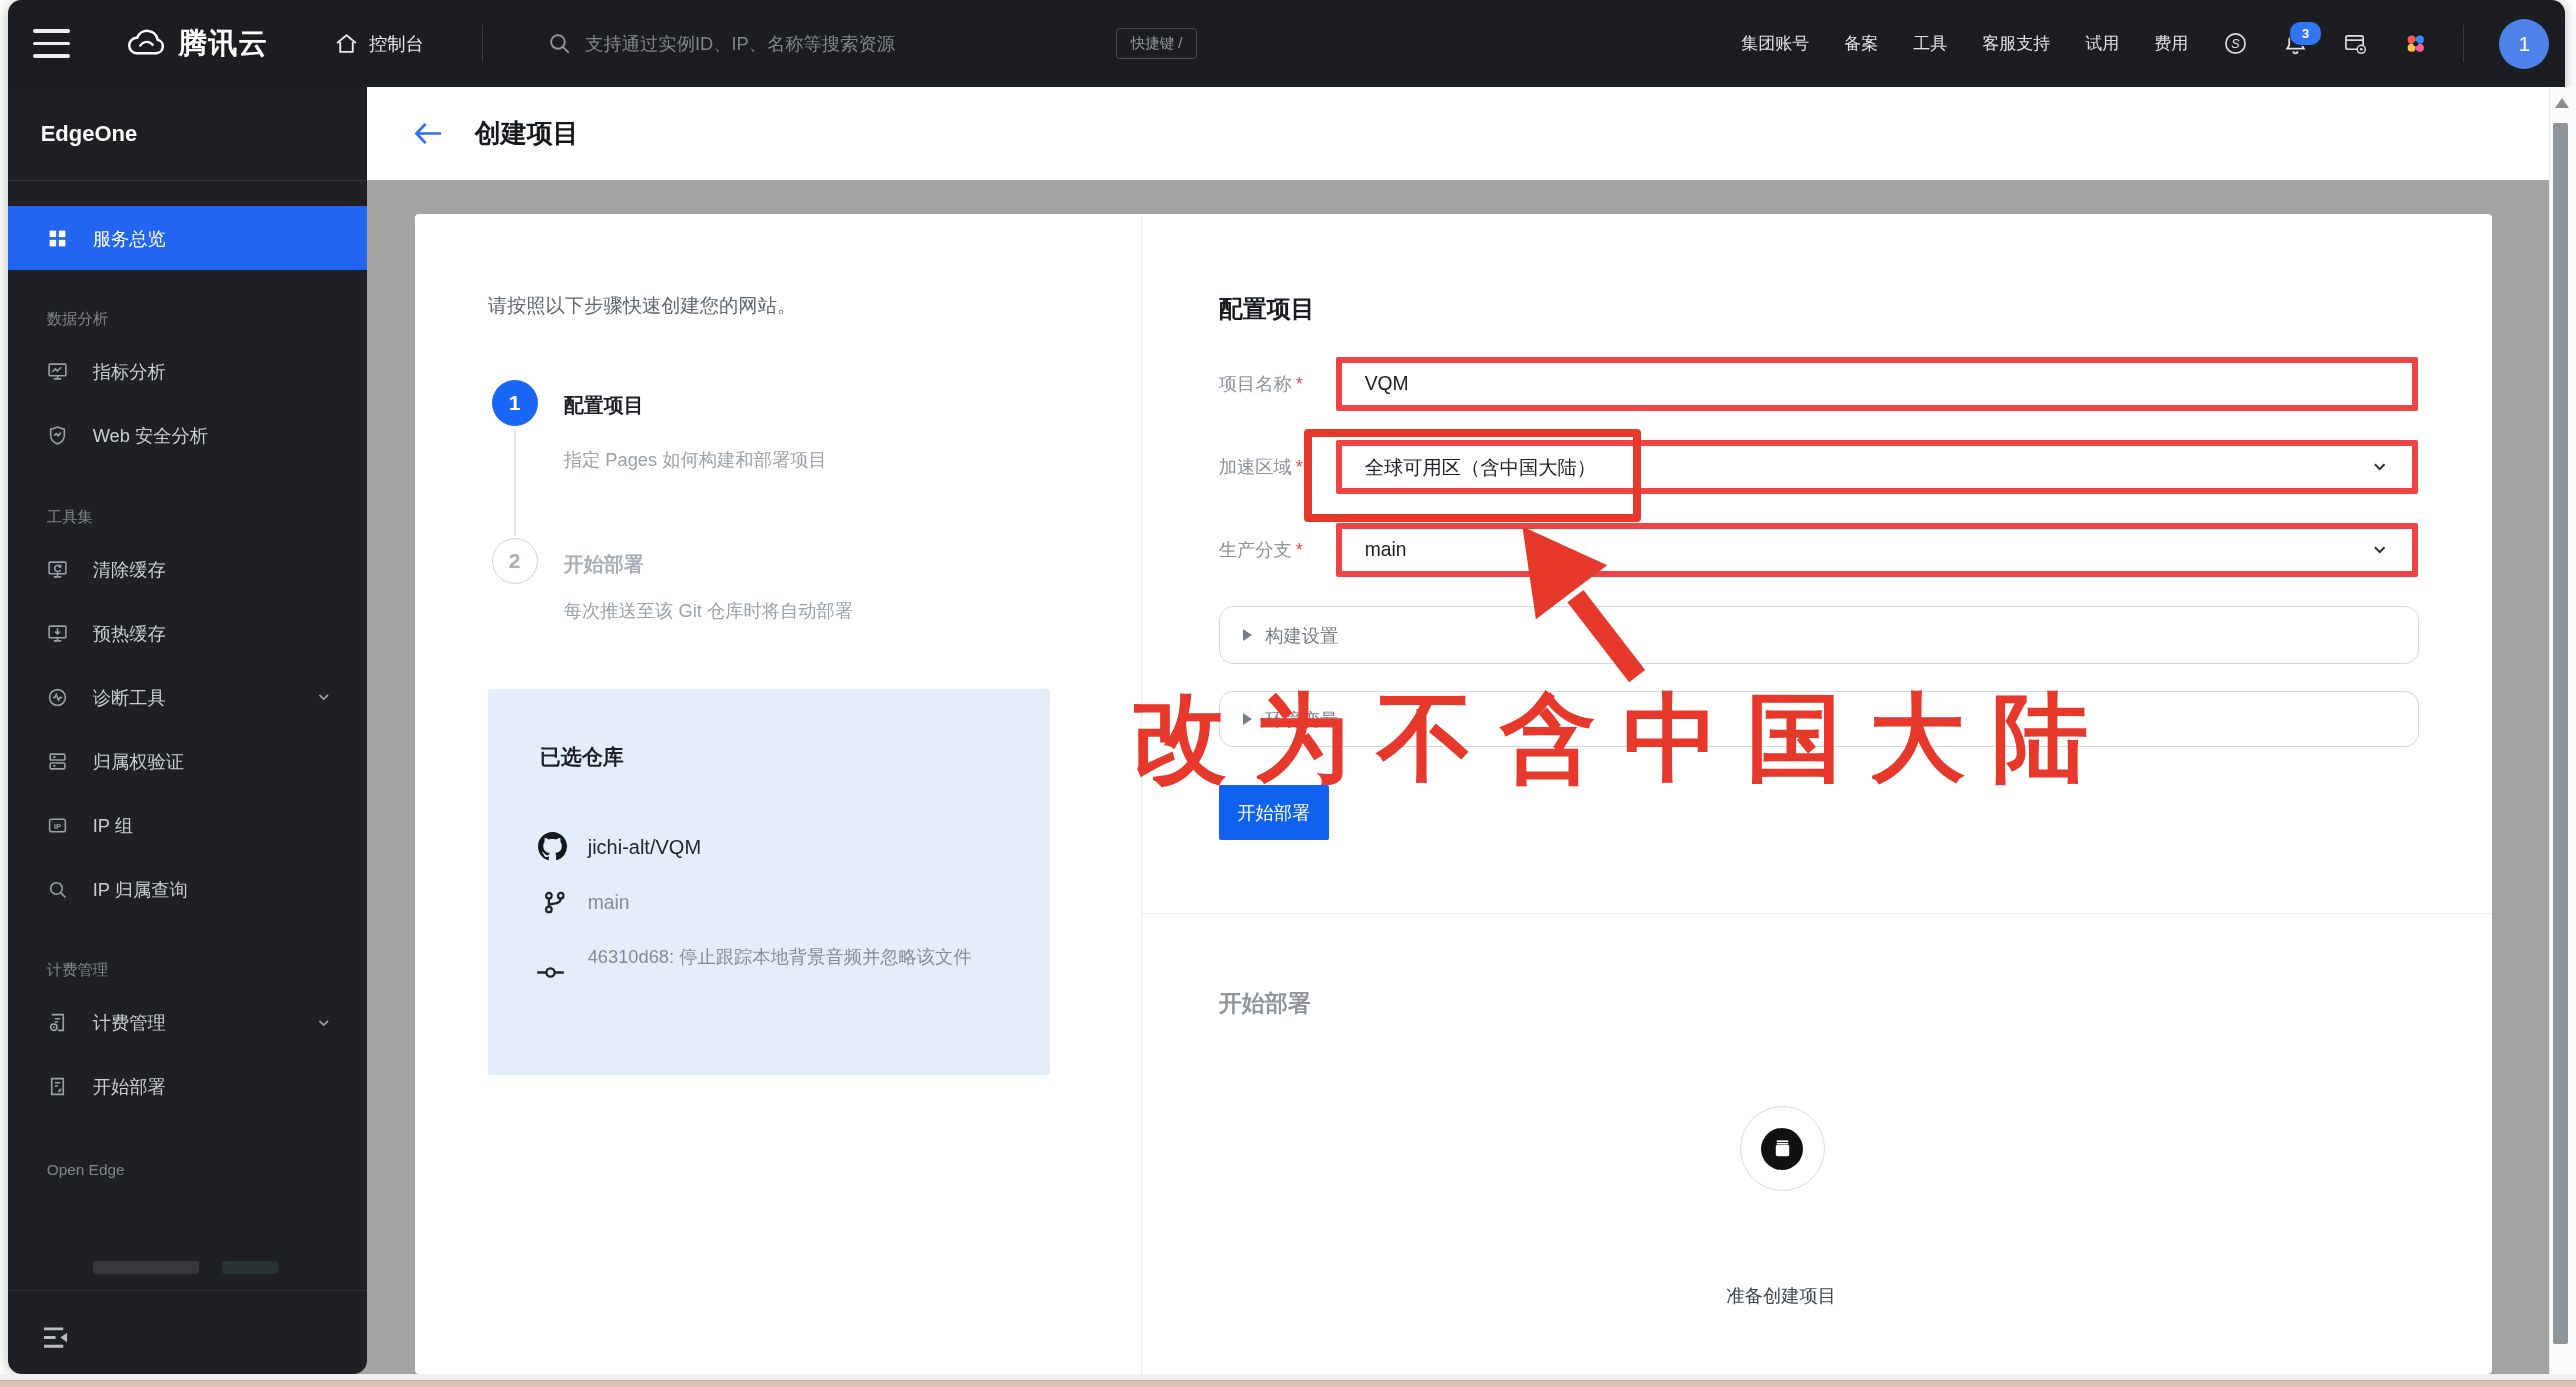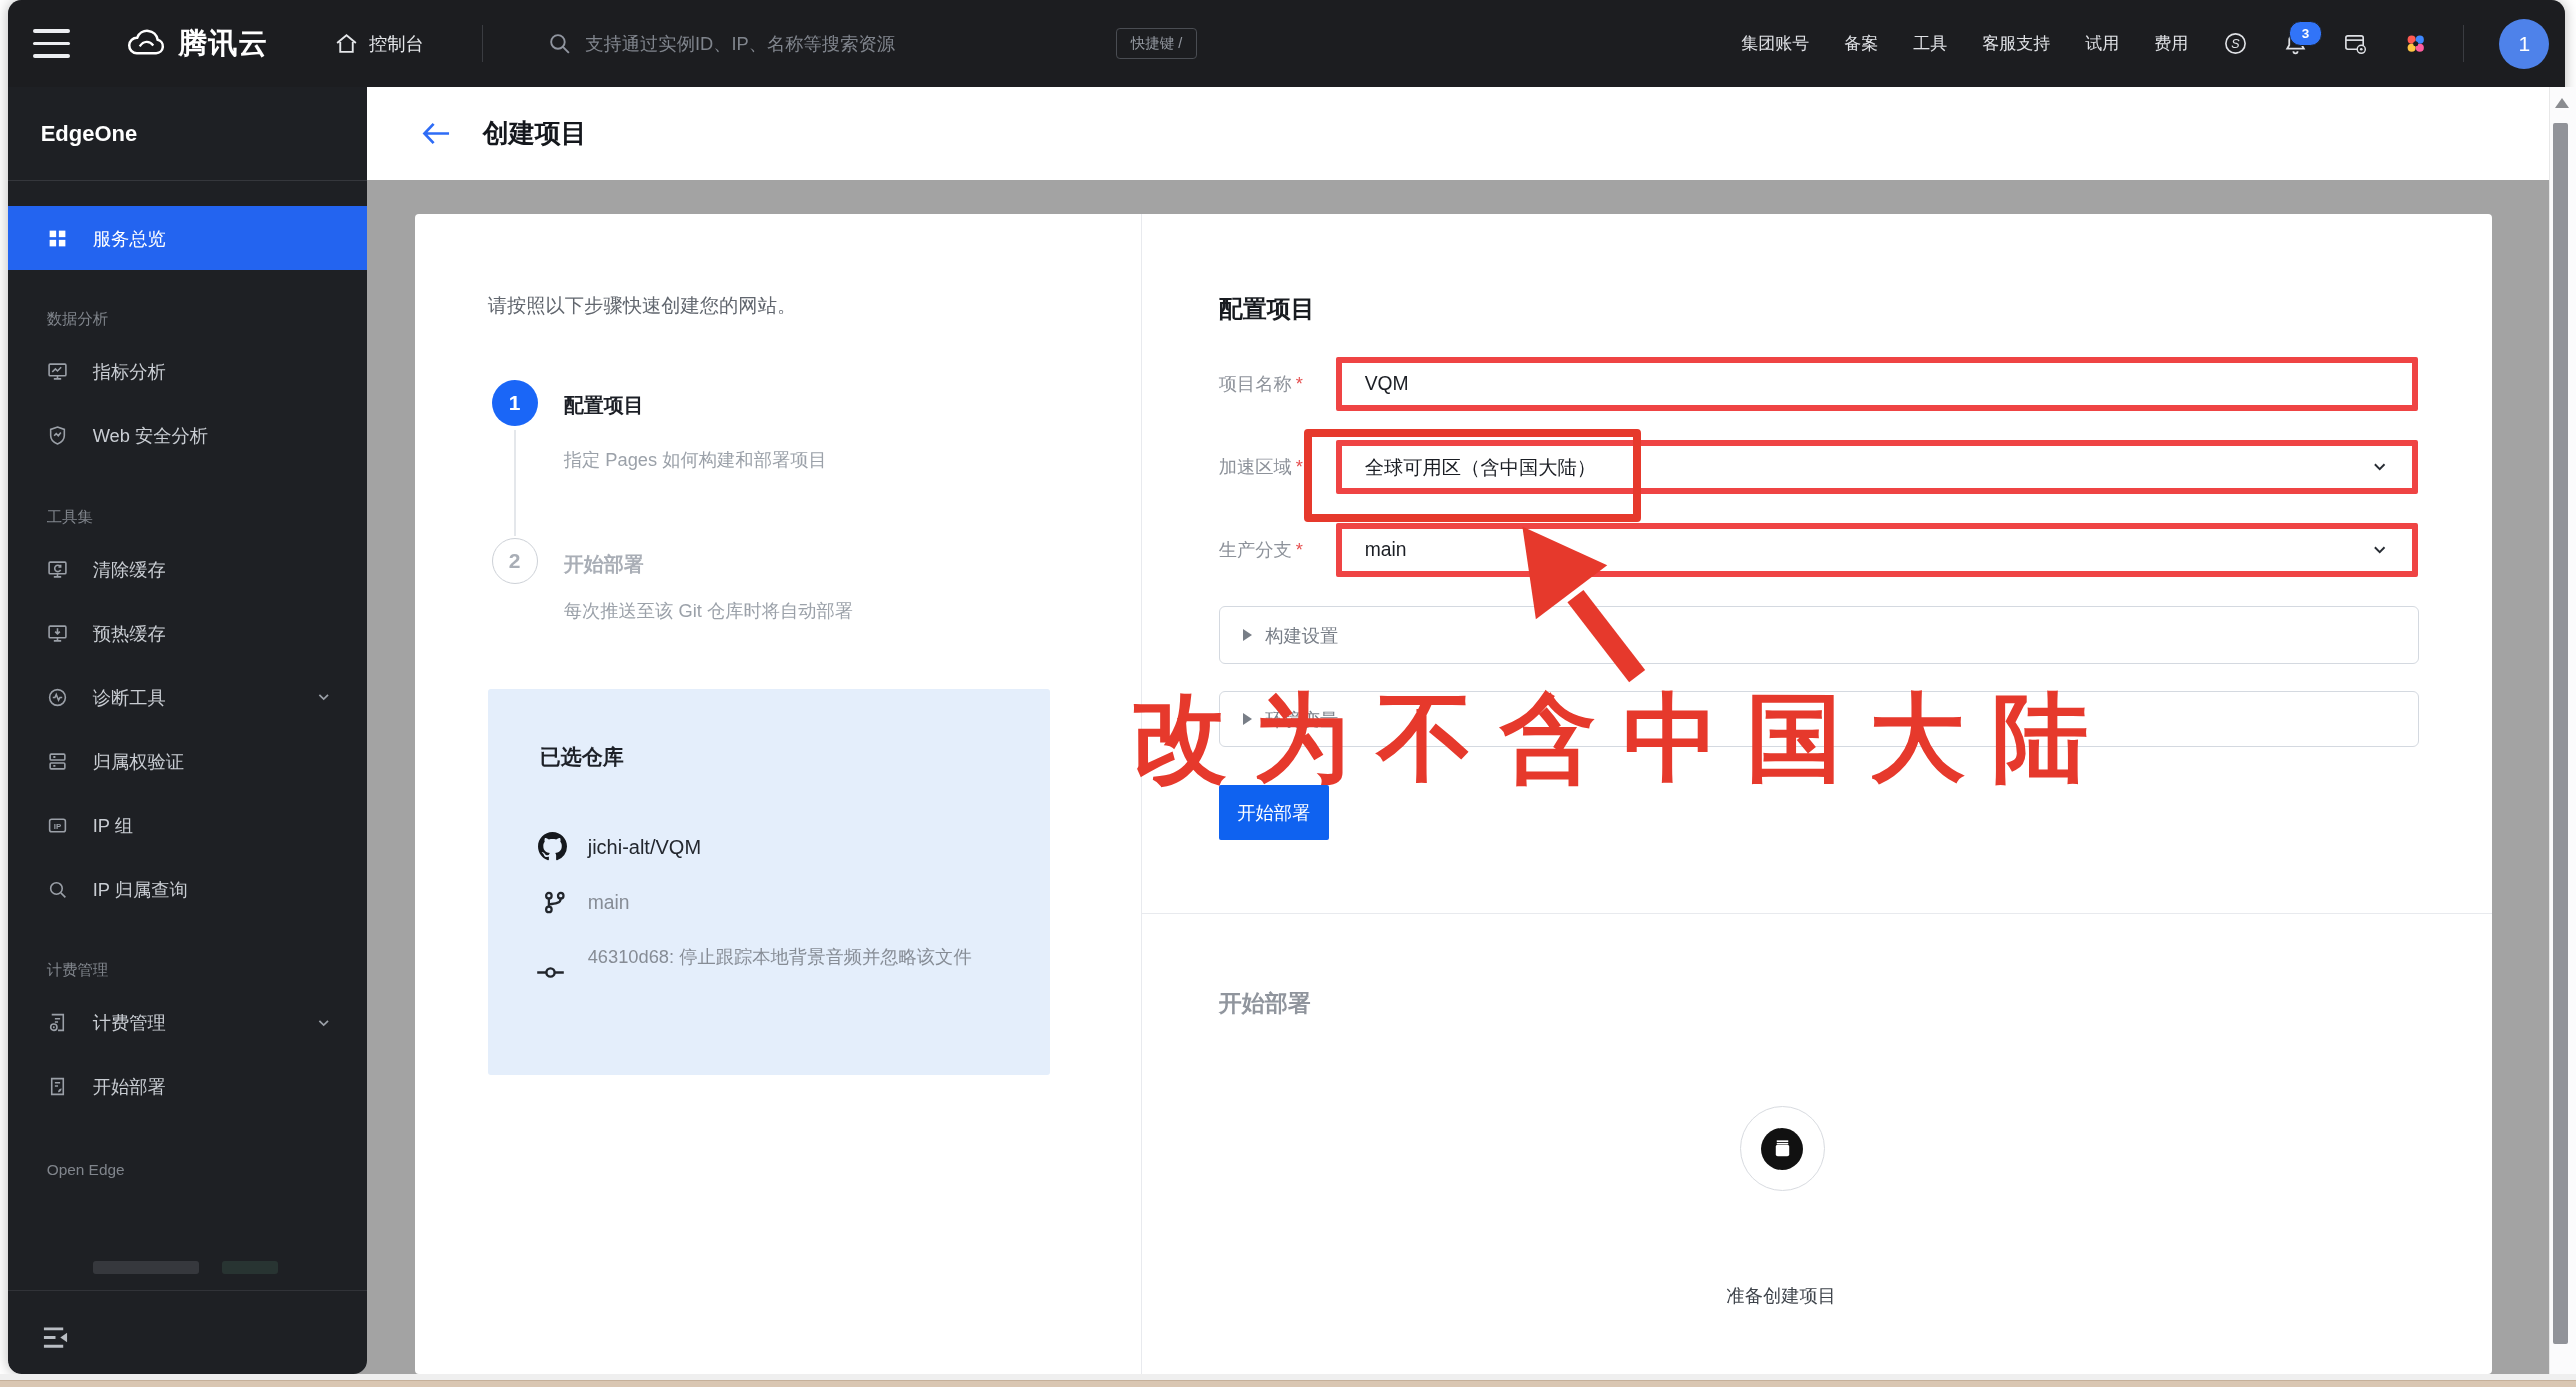--- a/index.html
+++ b/index.html
@@ -50,21 +50,21 @@
   .side-label{margin-left:25px;font-size:18.3px;color:#c9cdd3;}
   .side-item.active .side-label{color:#ffffff;}
   .side-section{height:60px;display:flex;align-items:flex-end;padding:0 0 9.6px 39px;color:#80858c;font-size:15.4px;}
   .chev{position:absolute;right:35px;width:15.4px;height:15.4px;}
   .beta{margin-left:13.5px;background:#20372c;color:#69c692;font-size:13.5px;font-weight:700;border-radius:15.4px;padding:4.8px 12.5px;}
   .stub{position:absolute;left:85px;bottom:100px;opacity:.22;display:flex;gap:23px;}
   .stub i{display:block;height:13.5px;border-radius:2.9px;background:#8a8f96;}
   .side-divider{position:absolute;left:0;bottom:83px;width:100%;height:1px;background:#313338;}
   .collapse{position:absolute;left:33px;bottom:23px;width:29px;height:27px;cursor:pointer;}
   
-  .page-header{position:absolute;left:359px;top:87px;width:2198px;height:93px;background:#ffffff;display:flex;align-items:center;padding-left:8px;}
+  .page-header{position:absolute;left:359px;top:87px;width:2198px;height:93px;background:#ffffff;display:flex;align-items:center;}
   .back{margin-left:46px;width:31px;height:27px;cursor:pointer;}
   .page-title{margin-left:31px;font-size:26px;font-weight:700;color:#14171c;}
   
   .card{position:absolute;left:407px;top:214px;width:2077px;height:1160px;background:#ffffff;border-radius:3.9px;}
   .vdiv{position:absolute;left:726px;top:0;width:1px;height:100%;background:#e8eaee;}
   .intro{position:absolute;left:73px;top:78px;font-size:19.3px;color:#61666e;}
   .step-circle{position:absolute;width:46px;height:46px;border-radius:50%;display:flex;align-items:center;justify-content:center;font-size:21px;font-weight:700;box-sizing:border-box;}
   .step1-c{left:77px;top:166px;background:#1a66f7;color:#fff;}
   .step2-c{left:77px;top:324px;background:#fff;border:1.9px solid #cdd1d7;color:#a9aeb6;}
   .connector{position:absolute;left:99px;top:216px;width:1.9px;height:106px;background:#e4e7eb;}
@@ -76,21 +76,21 @@
   .repo-row-ic{position:absolute;}
   .repo-name{position:absolute;left:100px;top:147px;font-size:20px;color:#23272e;}
   .repo-branch{position:absolute;left:100px;top:203px;font-size:19.3px;color:#868c95;}
   .repo-commit{position:absolute;left:100px;top:251px;width:413px;font-size:18.3px;line-height:33px;color:#868c95;}
   
   .form-title{position:absolute;left:804px;top:79px;font-size:24px;font-weight:700;color:#181b20;}
   .f-label{position:absolute;left:804px;font-size:18.3px;color:#8d929a;}
   .f-label .req{color:#e65050;margin-left:3.9px;}
   .f-box{position:absolute;left:921px;width:1082px;height:54px;border:6px solid #ef4444;border-radius:1.9px;background:#fff;box-sizing:border-box;display:flex;align-items:center;padding:0 23px;font-size:19.3px;color:#1b1e24;cursor:pointer;}
   .f-box .chevd{margin-left:auto;width:17.4px;height:17.4px;}
-  .c-box{position:absolute;left:804px;width:1200px;border:1px solid #d4d9e0;border-radius:6px;background:#fff;box-sizing:border-box;display:flex;align-items:center;padding:0 23px;cursor:pointer;}
+  .c-box{position:absolute;left:804px;width:1200px;border:1px solid #d4d9e0;border-radius:14px;background:#fff;box-sizing:border-box;display:flex;align-items:center;padding:0 23px;cursor:pointer;}
   .c-box .tri{width:0;height:0;border-top:6.8px solid transparent;border-bottom:6.8px solid transparent;border-left:9.6px solid #787e87;margin-right:13.5px;}
   .c-box .c-label{font-size:18.3px;color:#787e87;}
   .deploy-btn{position:absolute;left:804px;top:571px;width:110px;height:55px;background:#0f62f0;color:#fff;font-size:18.3px;display:flex;align-items:center;justify-content:center;border-radius:1.9px;cursor:pointer;}
   .hdiv{position:absolute;left:726px;top:699px;width:1351px;height:1px;background:#e8eaee;}
   .deploy-title{position:absolute;left:804px;top:774px;font-size:23px;font-weight:700;color:#90959d;}
   .deploy-circle{position:absolute;left:1325px;top:892px;width:85px;height:85px;border:1.9px solid #d8dbe0;border-radius:50%;box-sizing:border-box;background:#fff;display:flex;align-items:center;justify-content:center;}
   .pkg{width:42px;height:42px;border-radius:50%;background:#111;display:flex;align-items:center;justify-content:center;}
   .deploy-status{position:absolute;left:1222px;top:1069px;width:289px;text-align:center;font-size:18.3px;color:#3f444b;}
   
   .sb-track{position:absolute;left:2549px;top:87px;width:27px;height:1287px;background:#fbfbfc;border-left:1px solid #e8e8e8;}

